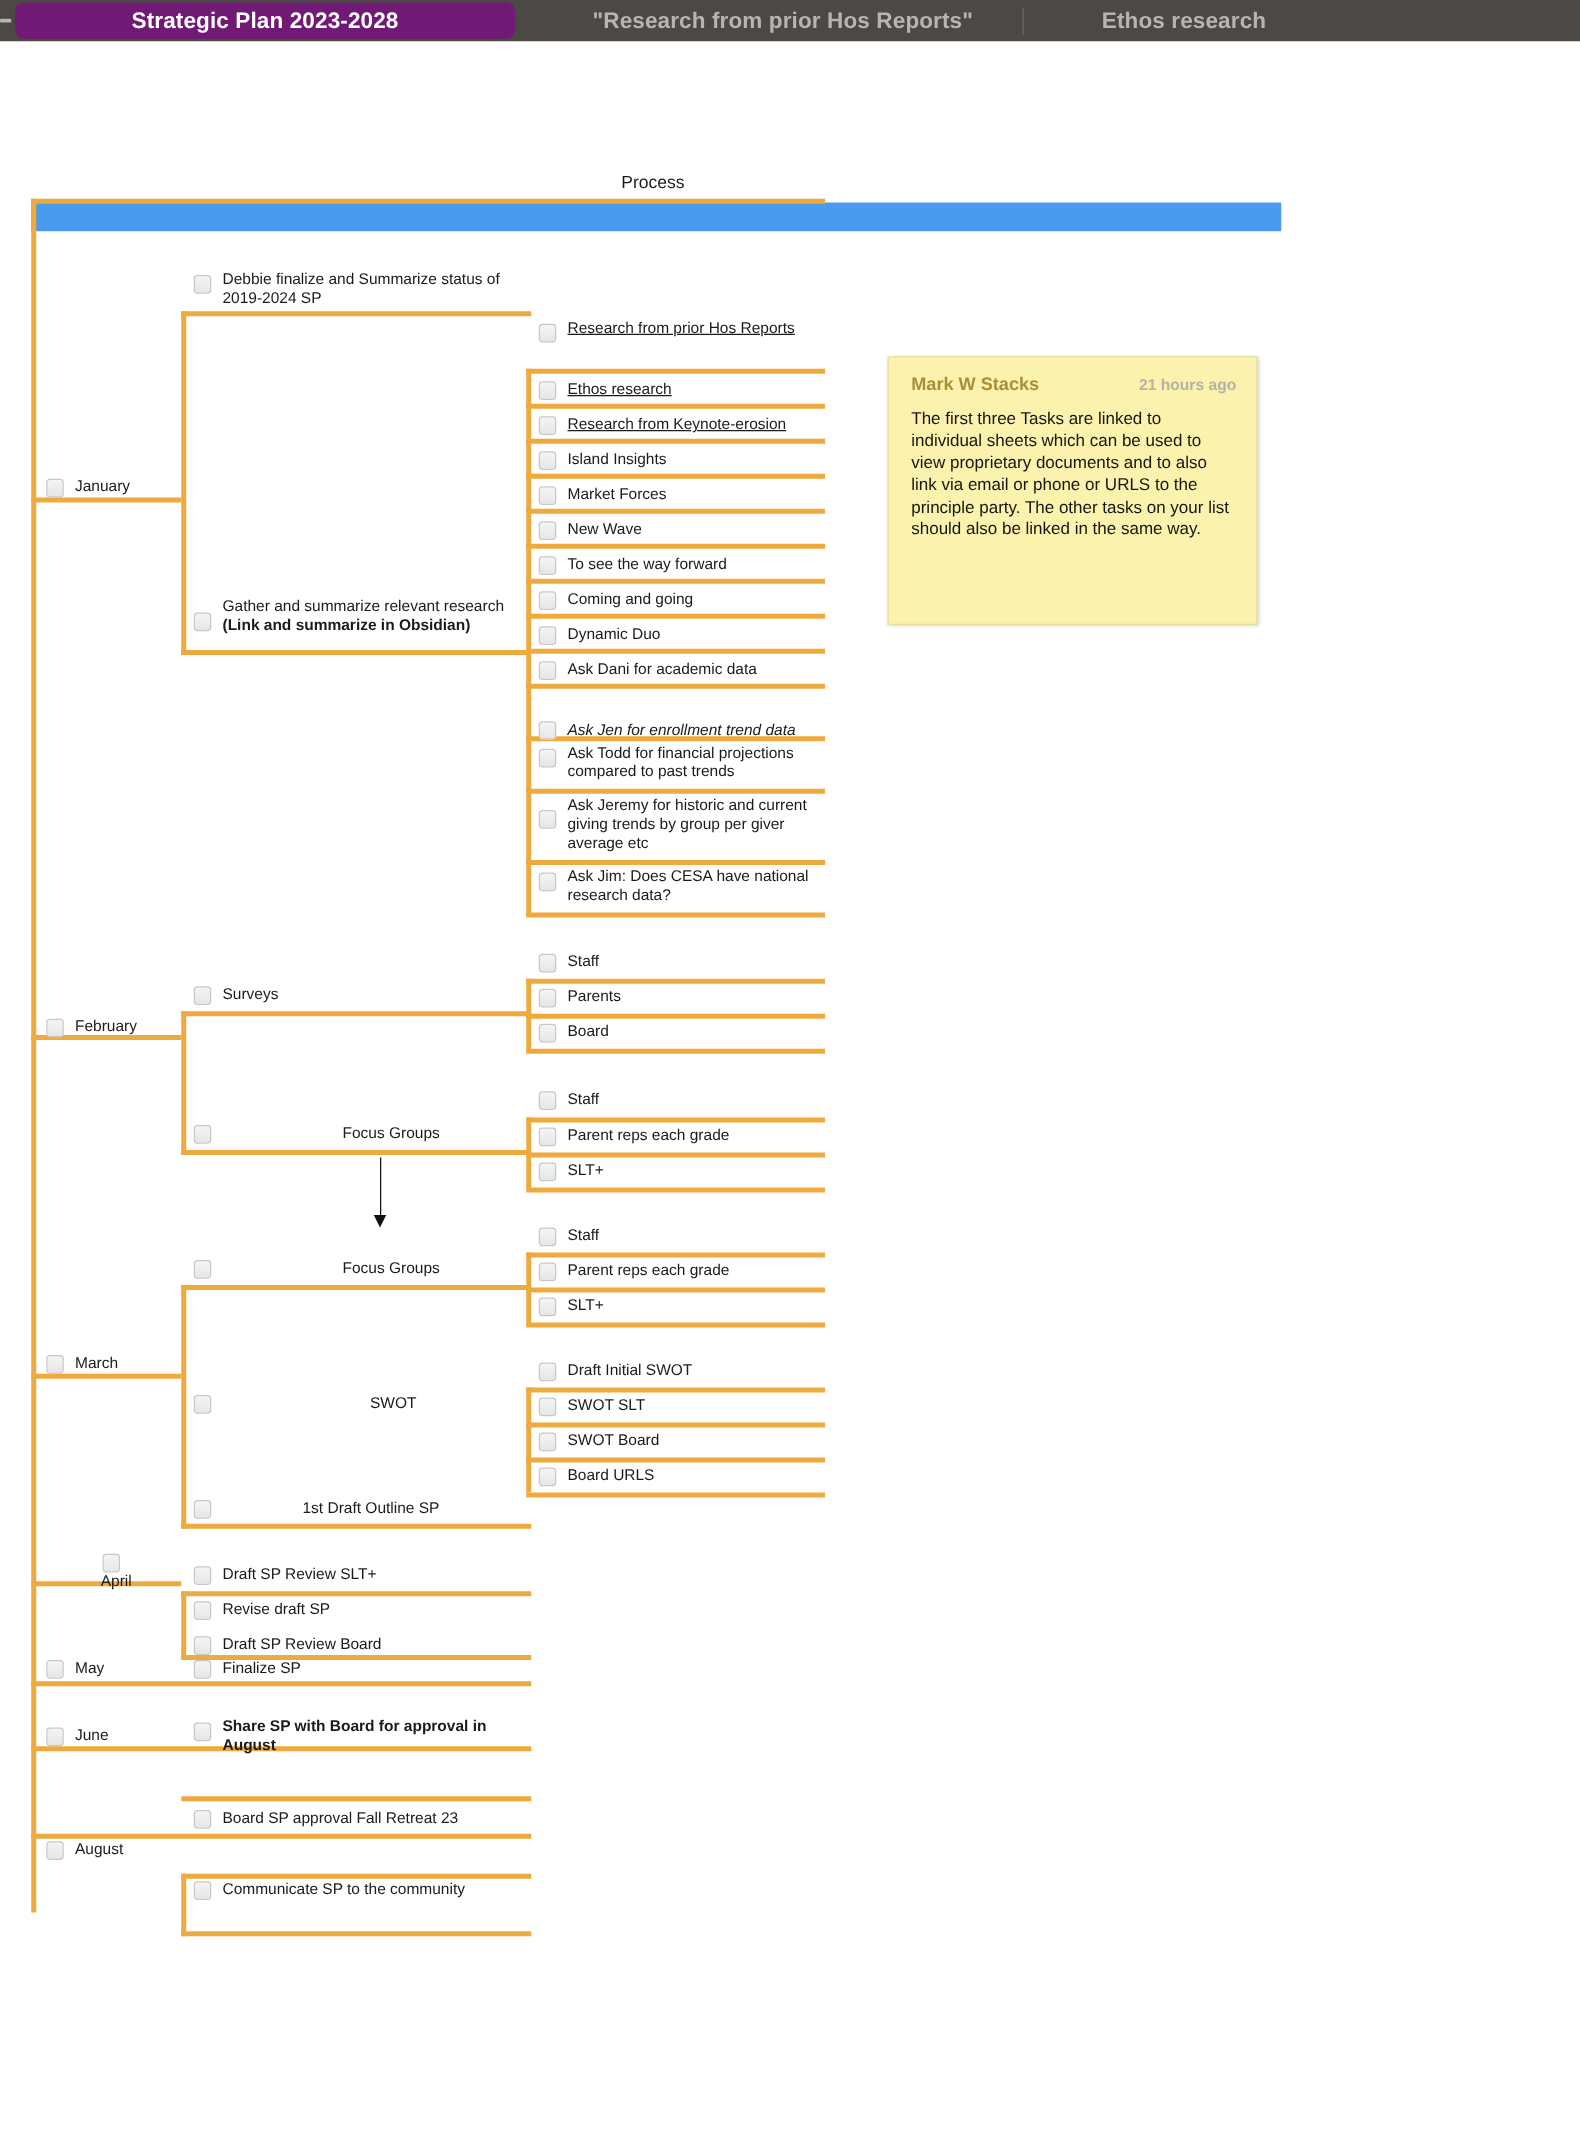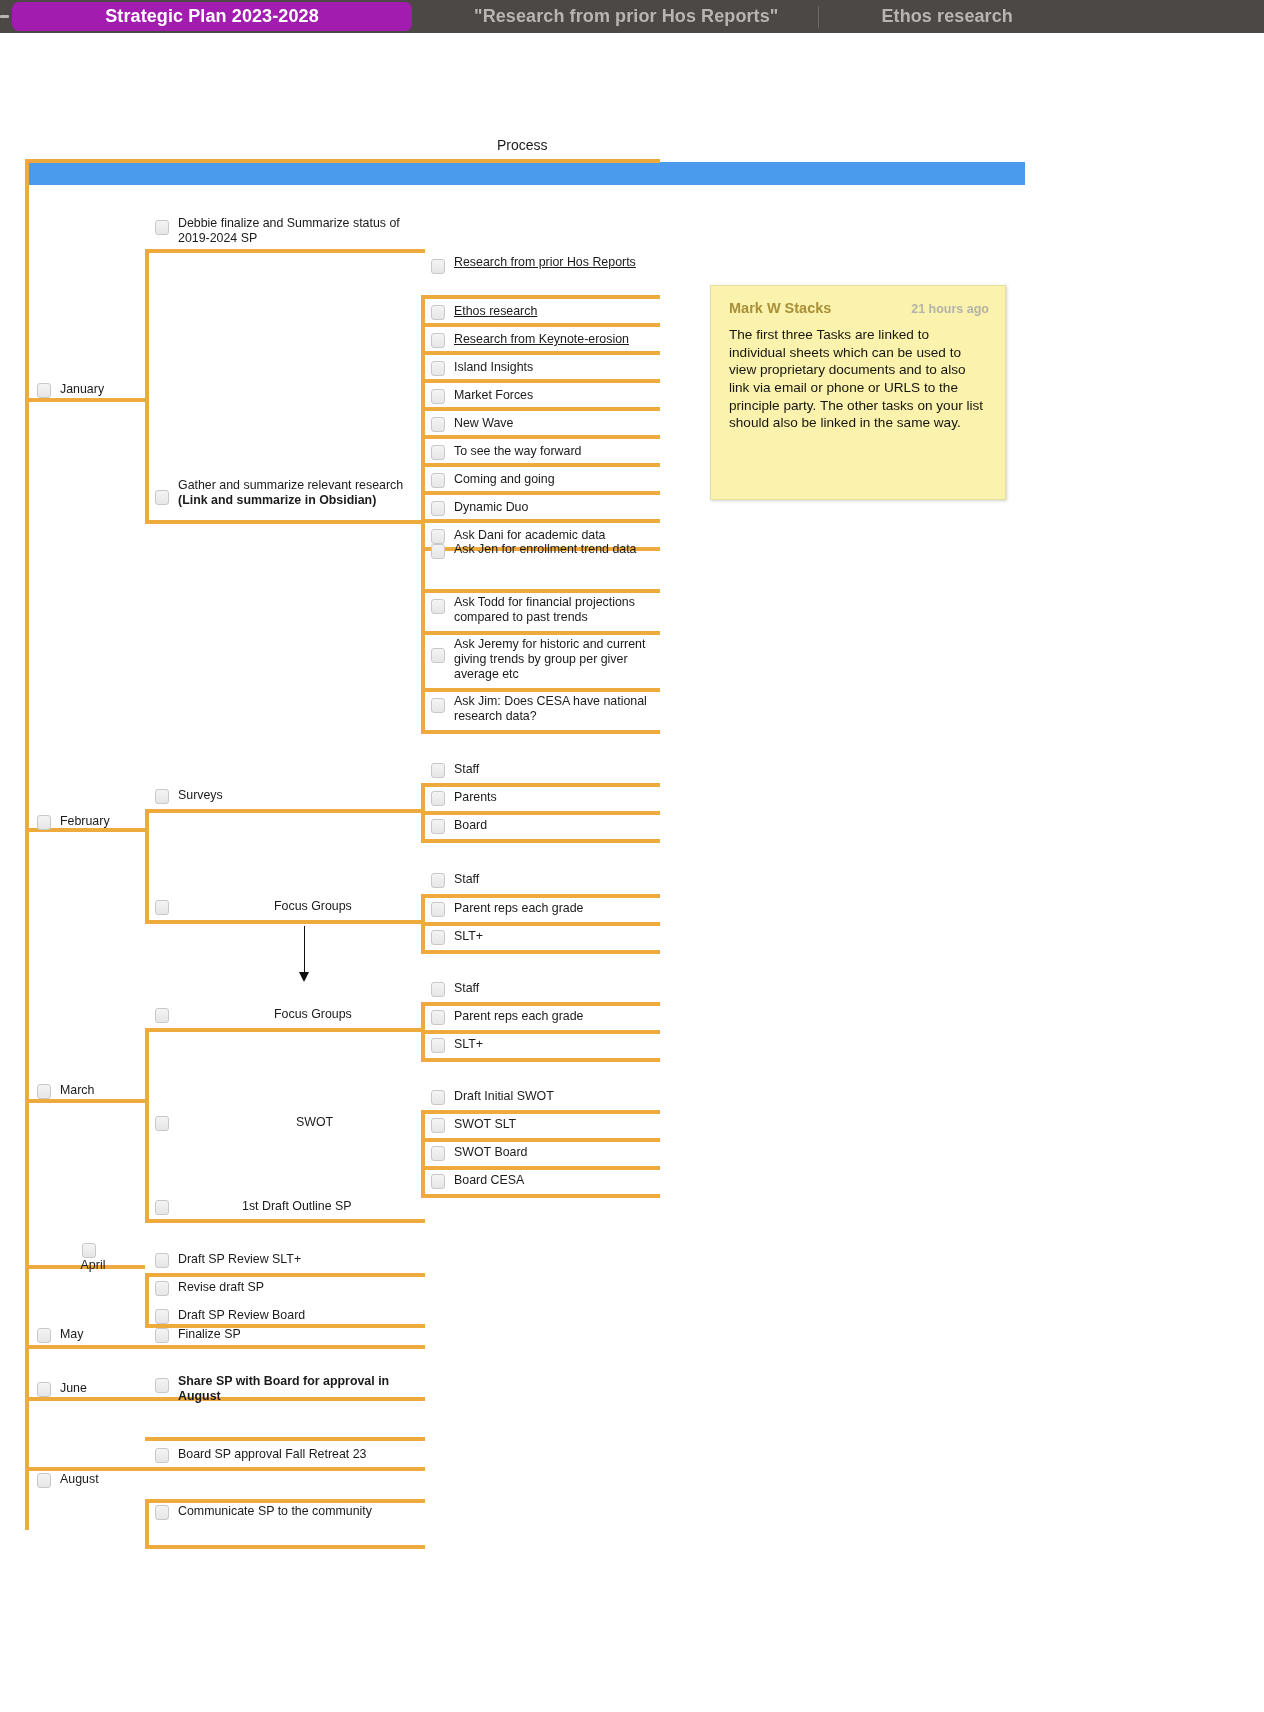--- a/index.html
+++ b/index.html
@@ -22,21 +22,21 @@
   .tb-dash::after {
     content: ""; position: absolute; left: 0; top: 15px;
     width: 9px; height: 3px; background: #b9b5b1; border-radius: 1px;
   }
   .tab {
     height: 29px; display: flex; align-items: center; justify-content: center;
     color: #b8b4b0; font-size: 18px; font-weight: bold;
     white-space: nowrap; padding: 0 14px; letter-spacing: .1px;
   }
   .tab.active {
-    background: #a21caf; color: #ffffff; border-radius: 7px;
+    background: #701a75; color: #ffffff; border-radius: 7px;
     min-width: 400px;
   }
   .tab-sep {
     width: 1px; height: 22px; background: #6c6865; flex: 0 0 auto;
   }
   .tb-spacer-sm { width: 26px; flex: 0 0 auto; }
   .tb-spacer-md { width: 48px; flex: 0 0 auto; }
 
   
   #canvas { position: absolute; left: 0; top: 33px; width: 1264px; height: 1679px; }
@@ -324,21 +324,21 @@
     <span class="txt">Coming and going</span>
   </div>
   <div class="cell" style="left:431px; top:464px; width:230px; height:22px;">
     <span class="cb"></span>
     <span class="txt">Dynamic Duo</span>
   </div>
   <div class="cell" style="left:431px; top:492px; width:230px; height:22px;">
     <span class="cb"></span>
     <span class="txt">Ask Dani for academic data</span>
   </div>
-  <div class="cell" style="left:431px; top:496px; width:230px; height:38px; align-items:center;">
+  <div class="cell" style="left:431px; top:521px; width:230px; height:38px; align-items:flex-end;font-style:italic;">
     <span class="cb" style="margin-top:7px;"></span>
     <span class="txt" style="margin-top:3px;">Ask Jen for enrollment trend data</span>
   </div>
   <div class="cell" style="left:431px; top:559px; width:230px; height:38px; align-items:flex-start;">
     <span class="cb" style="margin-top:7px;"></span>
     <span class="txt" style="margin-top:3px;">Ask Todd for financial projections compared to past trends</span>
   </div>
   <div class="cell" style="left:431px; top:601px; width:232px; height:52px; align-items:flex-start;">
     <span class="cb" style="margin-top:14px;"></span>
     <span class="txt" style="margin-top:3px;">Ask Jeremy for historic and current giving trends by group per giver average etc</span>
@@ -394,21 +394,21 @@
   <div class="cell" style="left:431px; top:1081px; width:230px; height:22px;">
     <span class="cb"></span>
     <span class="txt">SWOT SLT</span>
   </div>
   <div class="cell" style="left:431px; top:1109px; width:230px; height:22px;">
     <span class="cb"></span>
     <span class="txt">SWOT Board</span>
   </div>
   <div class="cell" style="left:431px; top:1137px; width:230px; height:22px;">
     <span class="cb"></span>
-    <span class="txt">Board CESA</span>
+    <span class="txt">Board URLS</span>
   </div>
 
   <div id="note">
     <div class="nhead">
       <span class="nauthor">Mark W Stacks</span>
       <span class="ntime">21 hours ago</span>
     </div>
     <div class="nbody">The first three Tasks are linked to individual sheets which can be used to view proprietary documents and to also link via email or phone or URLS to the principle party. The other tasks on your list should also be linked in the same way.</div>
   </div>
 

